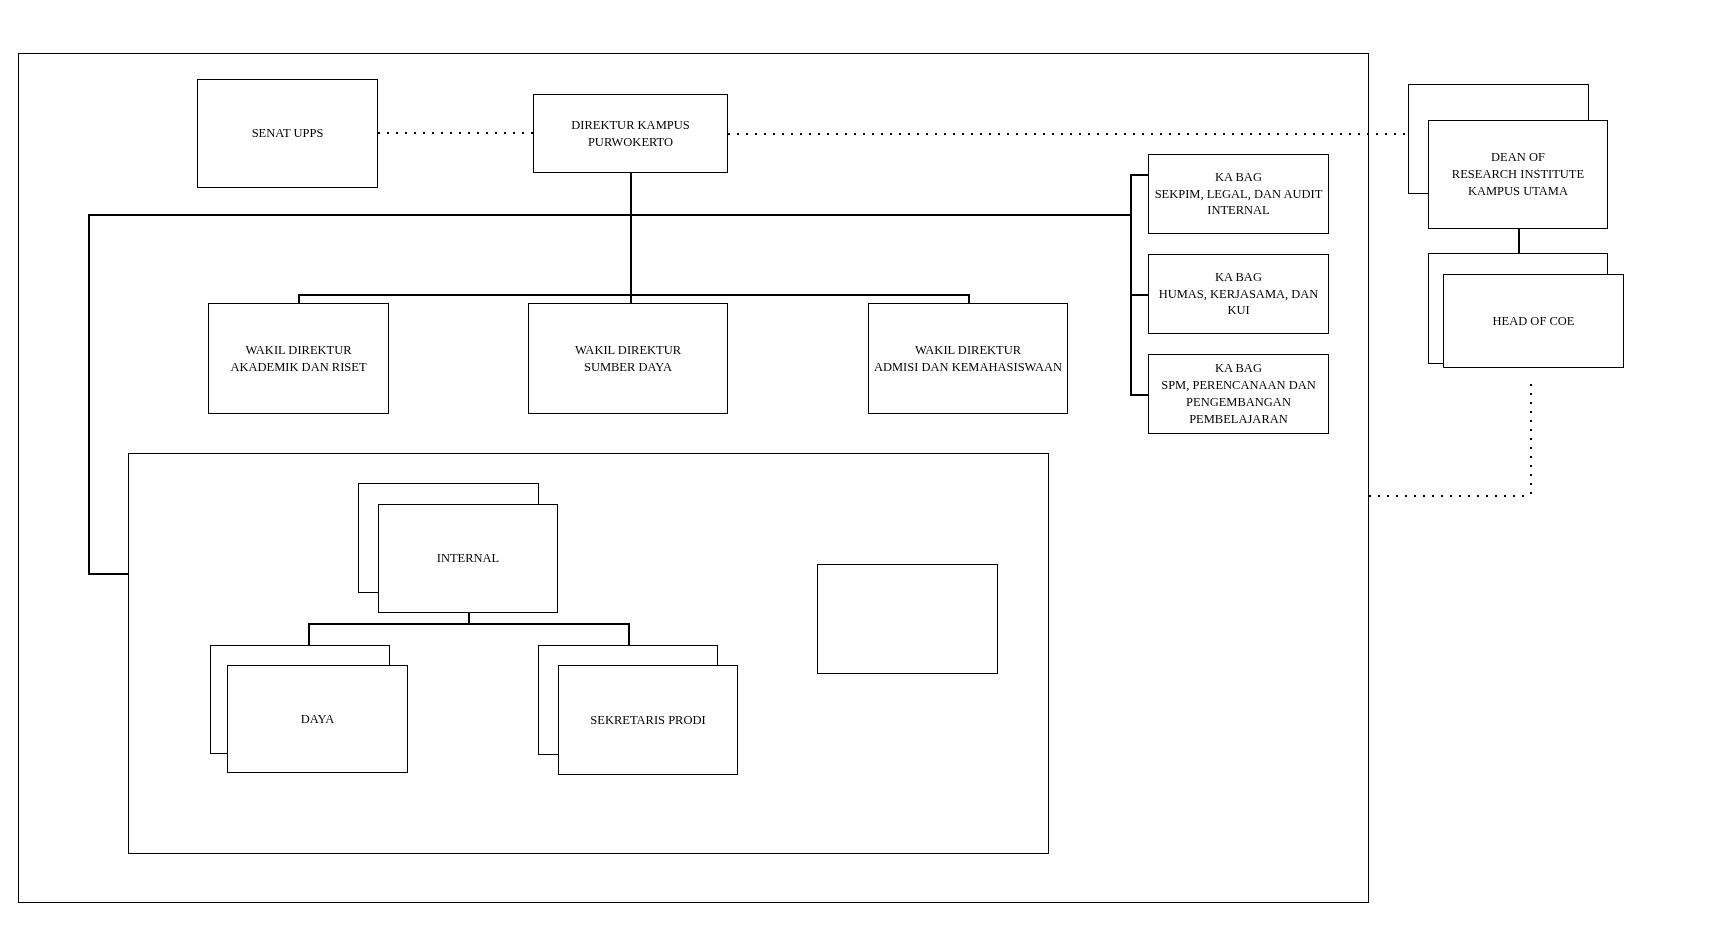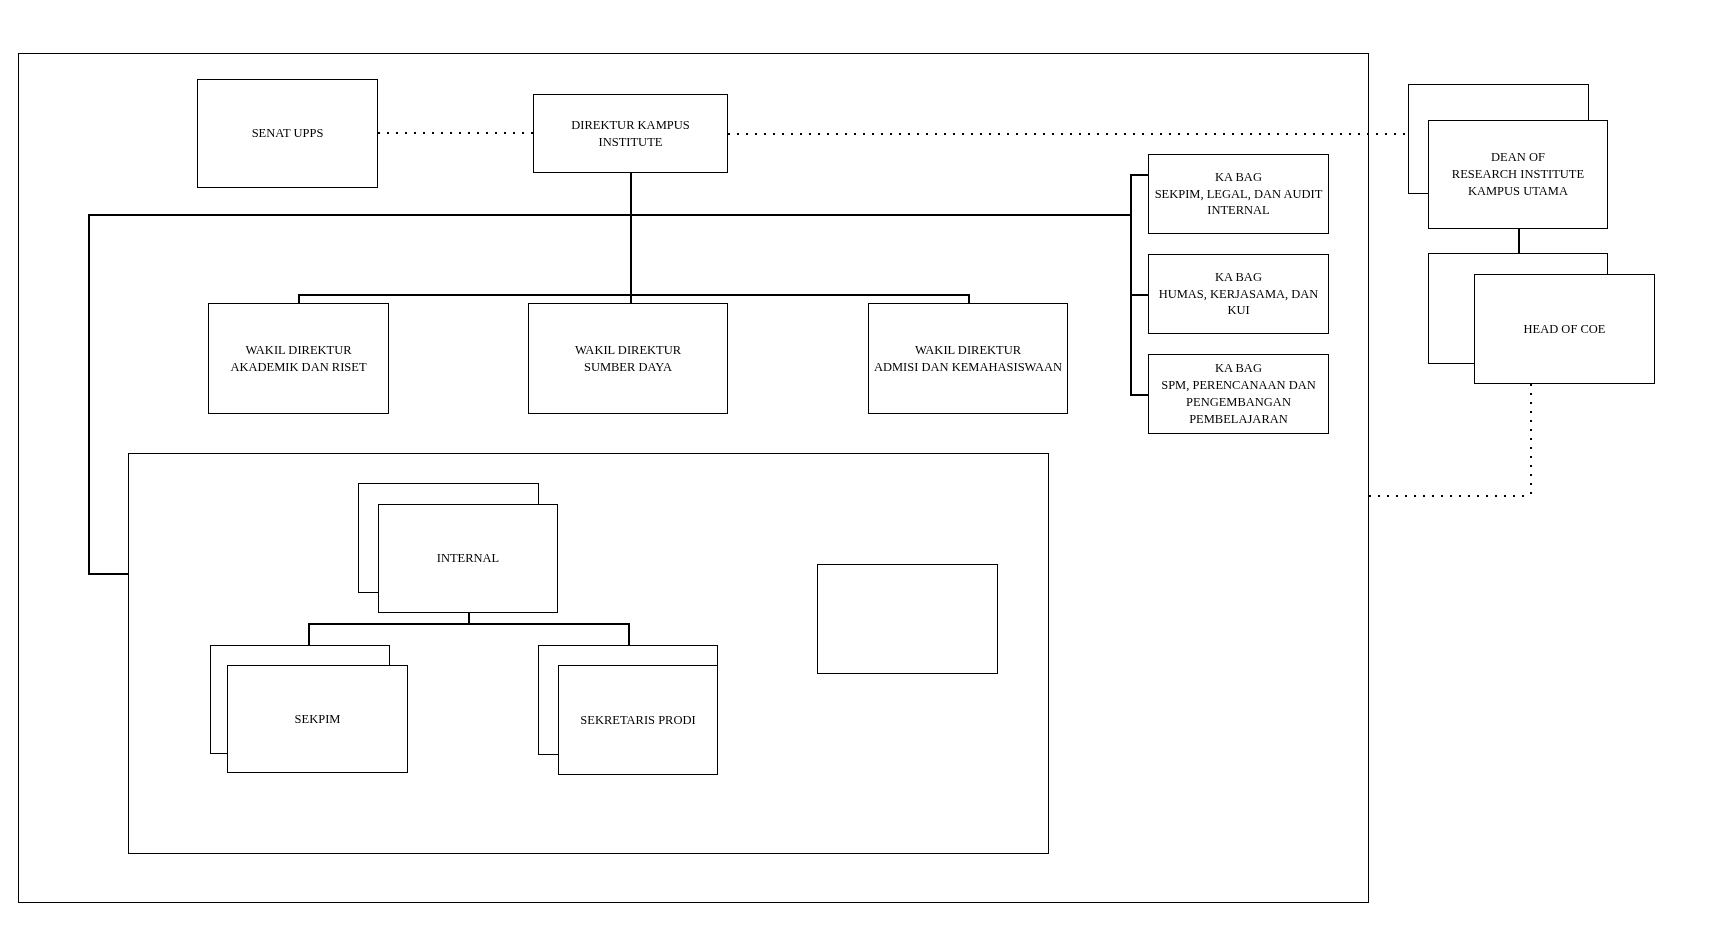--- a/index.html
+++ b/index.html
@@ -82,21 +82,21 @@
   <div class="shadow" style="left:1408px;top:84px;width:181px;height:110px"></div>
   <div class="shadow" style="left:1428px;top:253px;width:180px;height:111px"></div>
   <div class="shadow" style="left:358px;top:483px;width:181px;height:110px"></div>
   <div class="shadow" style="left:210px;top:645px;width:180px;height:109px"></div>
   <div class="shadow" style="left:538px;top:645px;width:180px;height:110px"></div>
   <div class="shadow" style="left:817px;top:564px;width:181px;height:110px"></div>
 
   <div class="node" style="left:197px;top:79px;width:181px;height:109px">SENAT UPPS</div>
 
   <div class="node" style="left:533px;top:94px;width:195px;height:79px">DIREKTUR KAMPUS
-INSTITUTE</div>
+PURWOKERTO</div>
 
   <div class="node" style="left:208px;top:303px;width:181px;height:111px">WAKIL DIREKTUR
 AKADEMIK DAN RISET</div>
 
   <div class="node" style="left:528px;top:303px;width:200px;height:111px">WAKIL DIREKTUR
 SUMBER DAYA</div>
 
   <div class="node" style="left:868px;top:303px;width:200px;height:111px">WAKIL DIREKTUR
 ADMISI DAN KEMAHASISWAAN</div>
 
@@ -110,22 +110,22 @@
 
   <div class="node" style="left:1148px;top:354px;width:181px;height:80px">KA BAG
 SPM, PERENCANAAN DAN
 PENGEMBANGAN
 PEMBELAJARAN</div>
 
   <div class="node" style="left:1428px;top:120px;width:180px;height:109px">DEAN OF
 RESEARCH INSTITUTE
 KAMPUS UTAMA</div>
 
-  <div class="node" style="left:1474px;top:274px;width:181px;height:110px">HEAD OF COE</div>
+  <div class="node" style="left:1443px;top:274px;width:181px;height:94px">HEAD OF COE</div>
 
   <div class="node" style="left:378px;top:504px;width:180px;height:109px">INTERNAL</div>
 
-  <div class="node" style="left:227px;top:665px;width:181px;height:108px">SEKPIM</div>
+  <div class="node" style="left:227px;top:665px;width:181px;height:108px">DAYA</div>
 
-  <div class="node" style="left:558px;top:665px;width:160px;height:110px">SEKRETARIS PRODI</div>
+  <div class="node" style="left:558px;top:665px;width:180px;height:110px">SEKRETARIS PRODI</div>
 
 
 </div>
 
 </body></html>

